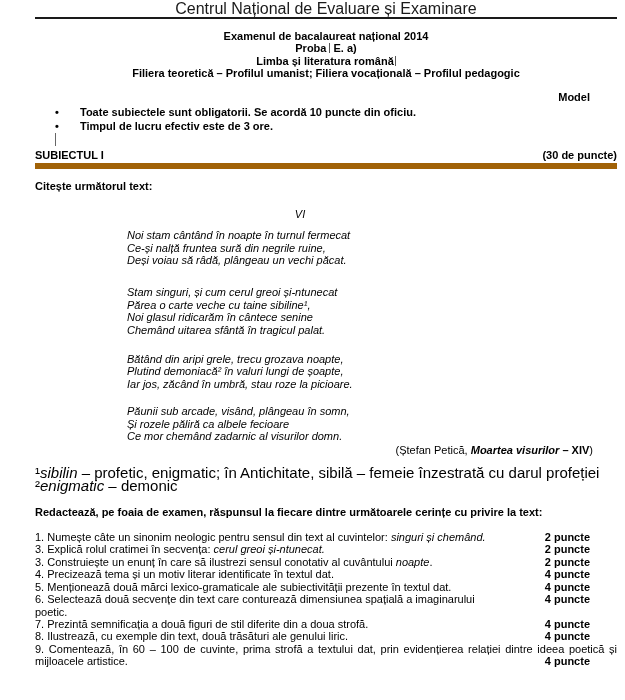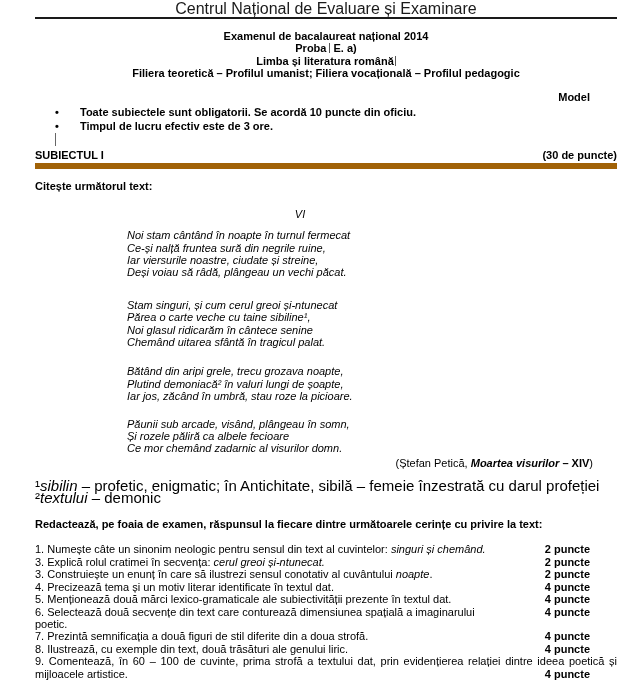--- a/index.html
+++ b/index.html
@@ -99,21 +99,20 @@
       <span>(30 de puncte)</span>
     </div>
 
     <div class="read-prompt">Citește următorul text:</div>
 
     <div class="poem-number">VI</div>
 
     <div class="stanza s1">
       <div>Noi stam cântând în noapte în turnul fermecat</div>
       <div>Ce-și nalță fruntea sură din negrile ruine,</div>
-      <div>Iar viersurile noastre, ciudate și streine,</div>
       <div>Deși voiau să râdă, plângeau un vechi păcat.</div>
     </div>
 
     <div class="stanza s2">
       <div>Stam singuri, și cum cerul greoi și-ntunecat</div>
       <div>Părea o carte veche cu taine sibiline¹,</div>
       <div>Noi glasul ridicarăm în cântece senine</div>
       <div>Chemând uitarea sfântă în tragicul palat.</div>
     </div>
 
@@ -126,21 +125,21 @@
     <div class="stanza s4">
       <div>Păunii sub arcade, visând, plângeau în somn,</div>
       <div>Și rozele păliră ca albele fecioare</div>
       <div>Ce mor chemând zadarnic al visurilor domn.</div>
     </div>
 
     <div class="attribution"><span>(Ștefan Petică, </span><span style="font-style: italic; font-weight: bold;">Moartea visurilor</span><span style="font-weight: bold;"> – XIV</span><span>)</span></div>
 
     <div class="footnotes">
       <div><span>¹</span><span style="font-style: italic;">sibilin</span><span> – profetic, enigmatic; în Antichitate, sibilă – femeie înzestrată cu darul profeției</span></div>
-      <div><span>²</span><span style="font-style: italic;">textului</span><span> – demonic</span></div>
+      <div><span>²</span><span style="font-style: italic;">enigmatic</span><span> – demonic</span></div>
     </div>
 
     <div class="task-intro">Redactează, pe foaia de examen, răspunsul la fiecare dintre următoarele cerințe cu privire la text:</div>
 
     <div class="tasks">
       <div class="task-row">
         <span class="task-text"><span>1. Numește câte un sinonim neologic pentru sensul din text al cuvintelor: </span><span style="font-style: italic;">singuri și chemând.</span></span>
         <span class="task-points">2 puncte</span>
       </div>
       <div class="task-row">

